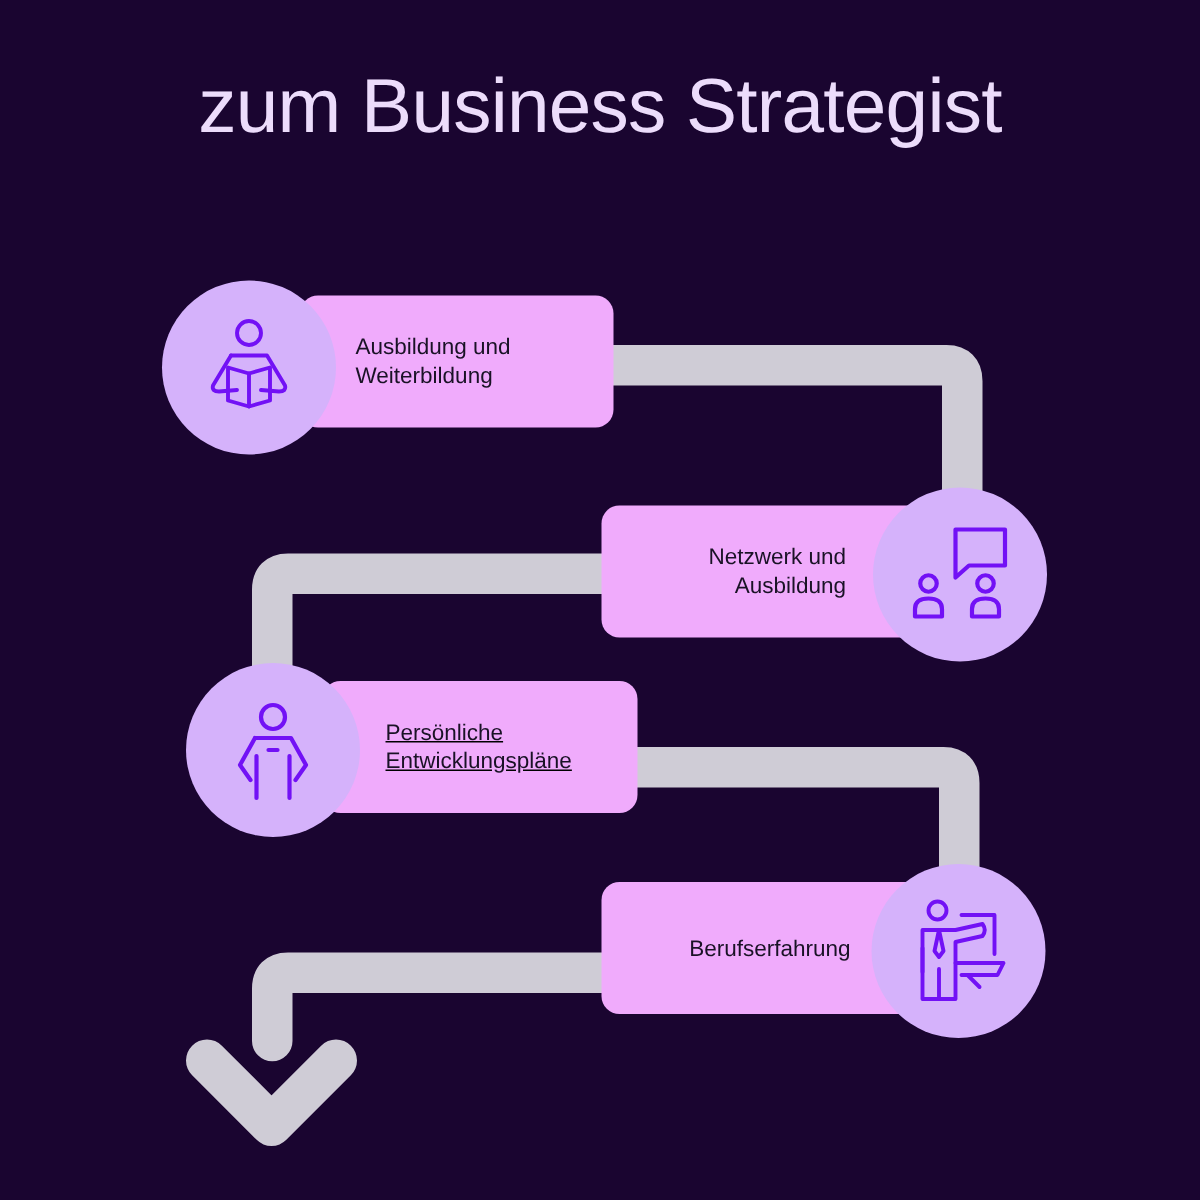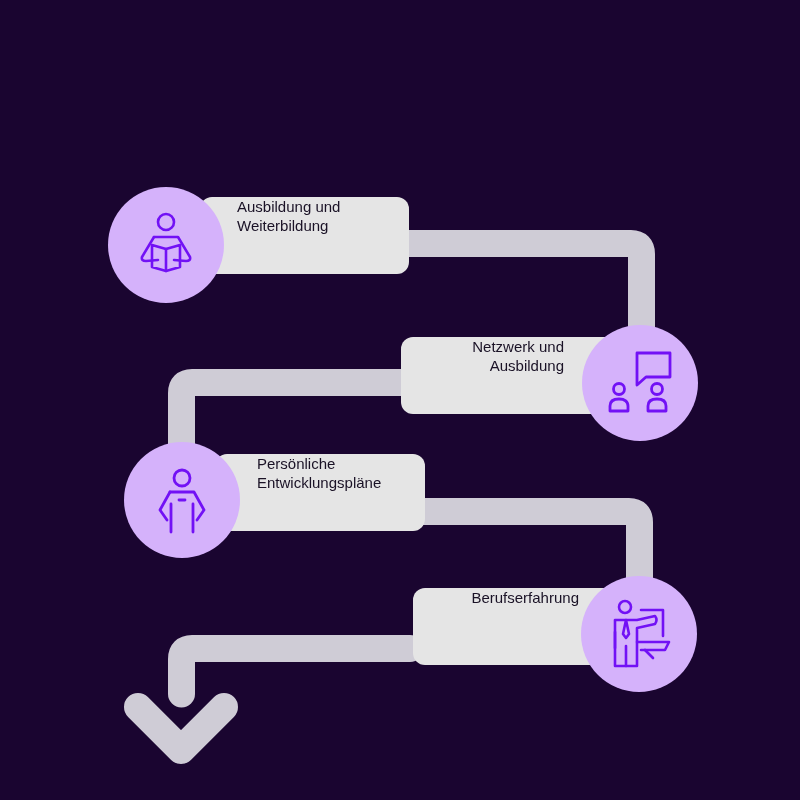--- a/index.html
+++ b/index.html
@@ -12,41 +12,42 @@
   .title {
     position: absolute; left: 0; top: 40px; width: 800px;
     text-align: center; color: #ecdcfb;
     font-family: "Liberation Sans", sans-serif;
     font-size: 51px; line-height: 62px; font-weight: 400;
     letter-spacing: -0.5px;
   }
   .title span { display: block; }
   svg.connectors { position: absolute; left: 0; top: 0; }
   .card {
-    position: absolute; background: #e5e5e5; border-radius: 12px;
-    height: 77px; display: flex; align-items: flex-start;
+    position: absolute; background: #f0abfc; border-radius: 12px;
+    height: 88px; display: flex; align-items: center;
     box-sizing: border-box;
   }
   .card .label {
     color: #1a1226; font-size: 15px; line-height: 19px;
     font-family: "Liberation Sans", sans-serif;
   }
   .card.left .label { text-align: left; }
   .card.right { justify-content: flex-end; }
   .card.right .label { text-align: right; }
   .circle {
     position: absolute; width: 116px; height: 116px; border-radius: 50%;
     background: #d5b2fb; display: flex; align-items: center; justify-content: center;
   }
   .circle svg { width: 76px; height: 76px; }
 </style>
 </head>
 <body>
 
 <div class="title">
+  <span>zum Business Strategist</span>
 </div>
 
 <svg class="connectors" width="800" height="800">
   <g fill="none" stroke="#cfccd6" stroke-width="27" stroke-linejoin="round">
 
     <path d="M400 243.5 H631 Q641.5 243.5 641.5 254 V340"></path>
 
     <path d="M410 382.5 H192 Q181.5 382.5 181.5 393 V460"></path>
 
     <path d="M415 511.5 H629 Q639.5 511.5 639.5 522 V590"></path>
@@ -81,38 +82,38 @@
 <div class="circle" style="left:582px; top:325px;">
   <svg viewBox="0 0 76 76" fill="none" stroke="#7211f5" stroke-width="2.8" stroke-linejoin="round" stroke-linecap="round">
     <path d="M35 8 H68 V32 H44 L35 40 Z"></path>
     <circle cx="17" cy="44" r="5.5"></circle>
     <path d="M8 66 V61 Q8 54 17 54 Q26 54 26 61 V66 Z"></path>
     <circle cx="55" cy="44" r="5.5"></circle>
     <path d="M46 66 V61 Q46 54 55 54 Q64 54 64 61 V66 Z"></path>
   </svg>
 </div>
 
-<div class="card left" style="left:215px; top:454px; width:210px; padding-left:42px;">
+<div class="card left" style="left:215px; top:454px; width:210px; padding-left:42px;text-decoration:underline;">
   <div class="label">
     <div>Persönliche</div>
     <div>Entwicklungspläne</div>
   </div>
 </div>
 <div class="circle" style="left:124px; top:442px;">
   <svg viewBox="0 0 76 76" fill="none" stroke="#7211f5" stroke-width="2.8" stroke-linejoin="round" stroke-linecap="round">
     <circle cx="38" cy="16" r="8"></circle>
     <path d="M26 30 H50 L60 48 L53 58"></path>
     <path d="M26 30 L16 48 L23 58"></path>
     <path d="M27 42 V70"></path>
     <path d="M49 42 V70"></path>
     <path d="M35 38 H41"></path>
   </svg>
 </div>
 
-<div class="card right" style="left:401px; top:588px; width:220px; padding-right:54px;margin-left:12px;">
+<div class="card right" style="left:401px; top:588px; width:220px; padding-right:54px;">
   <div class="label">
     <div>Berufserfahrung</div>
   </div>
 </div>
 <div class="circle" style="left:581px; top:576px;">
   <svg viewBox="0 0 76 76" fill="none" stroke="#7211f5" stroke-width="2.6" stroke-linejoin="round" stroke-linecap="round">
     <circle cx="24" cy="11" r="6"></circle>
     <path d="M40 14 H62 V40"></path>
     <path d="M14 24 H36 L54 20 Q57 24 54 28 L36 32 V70 H14 Z"></path>
     <path d="M14 36 V52"></path>

